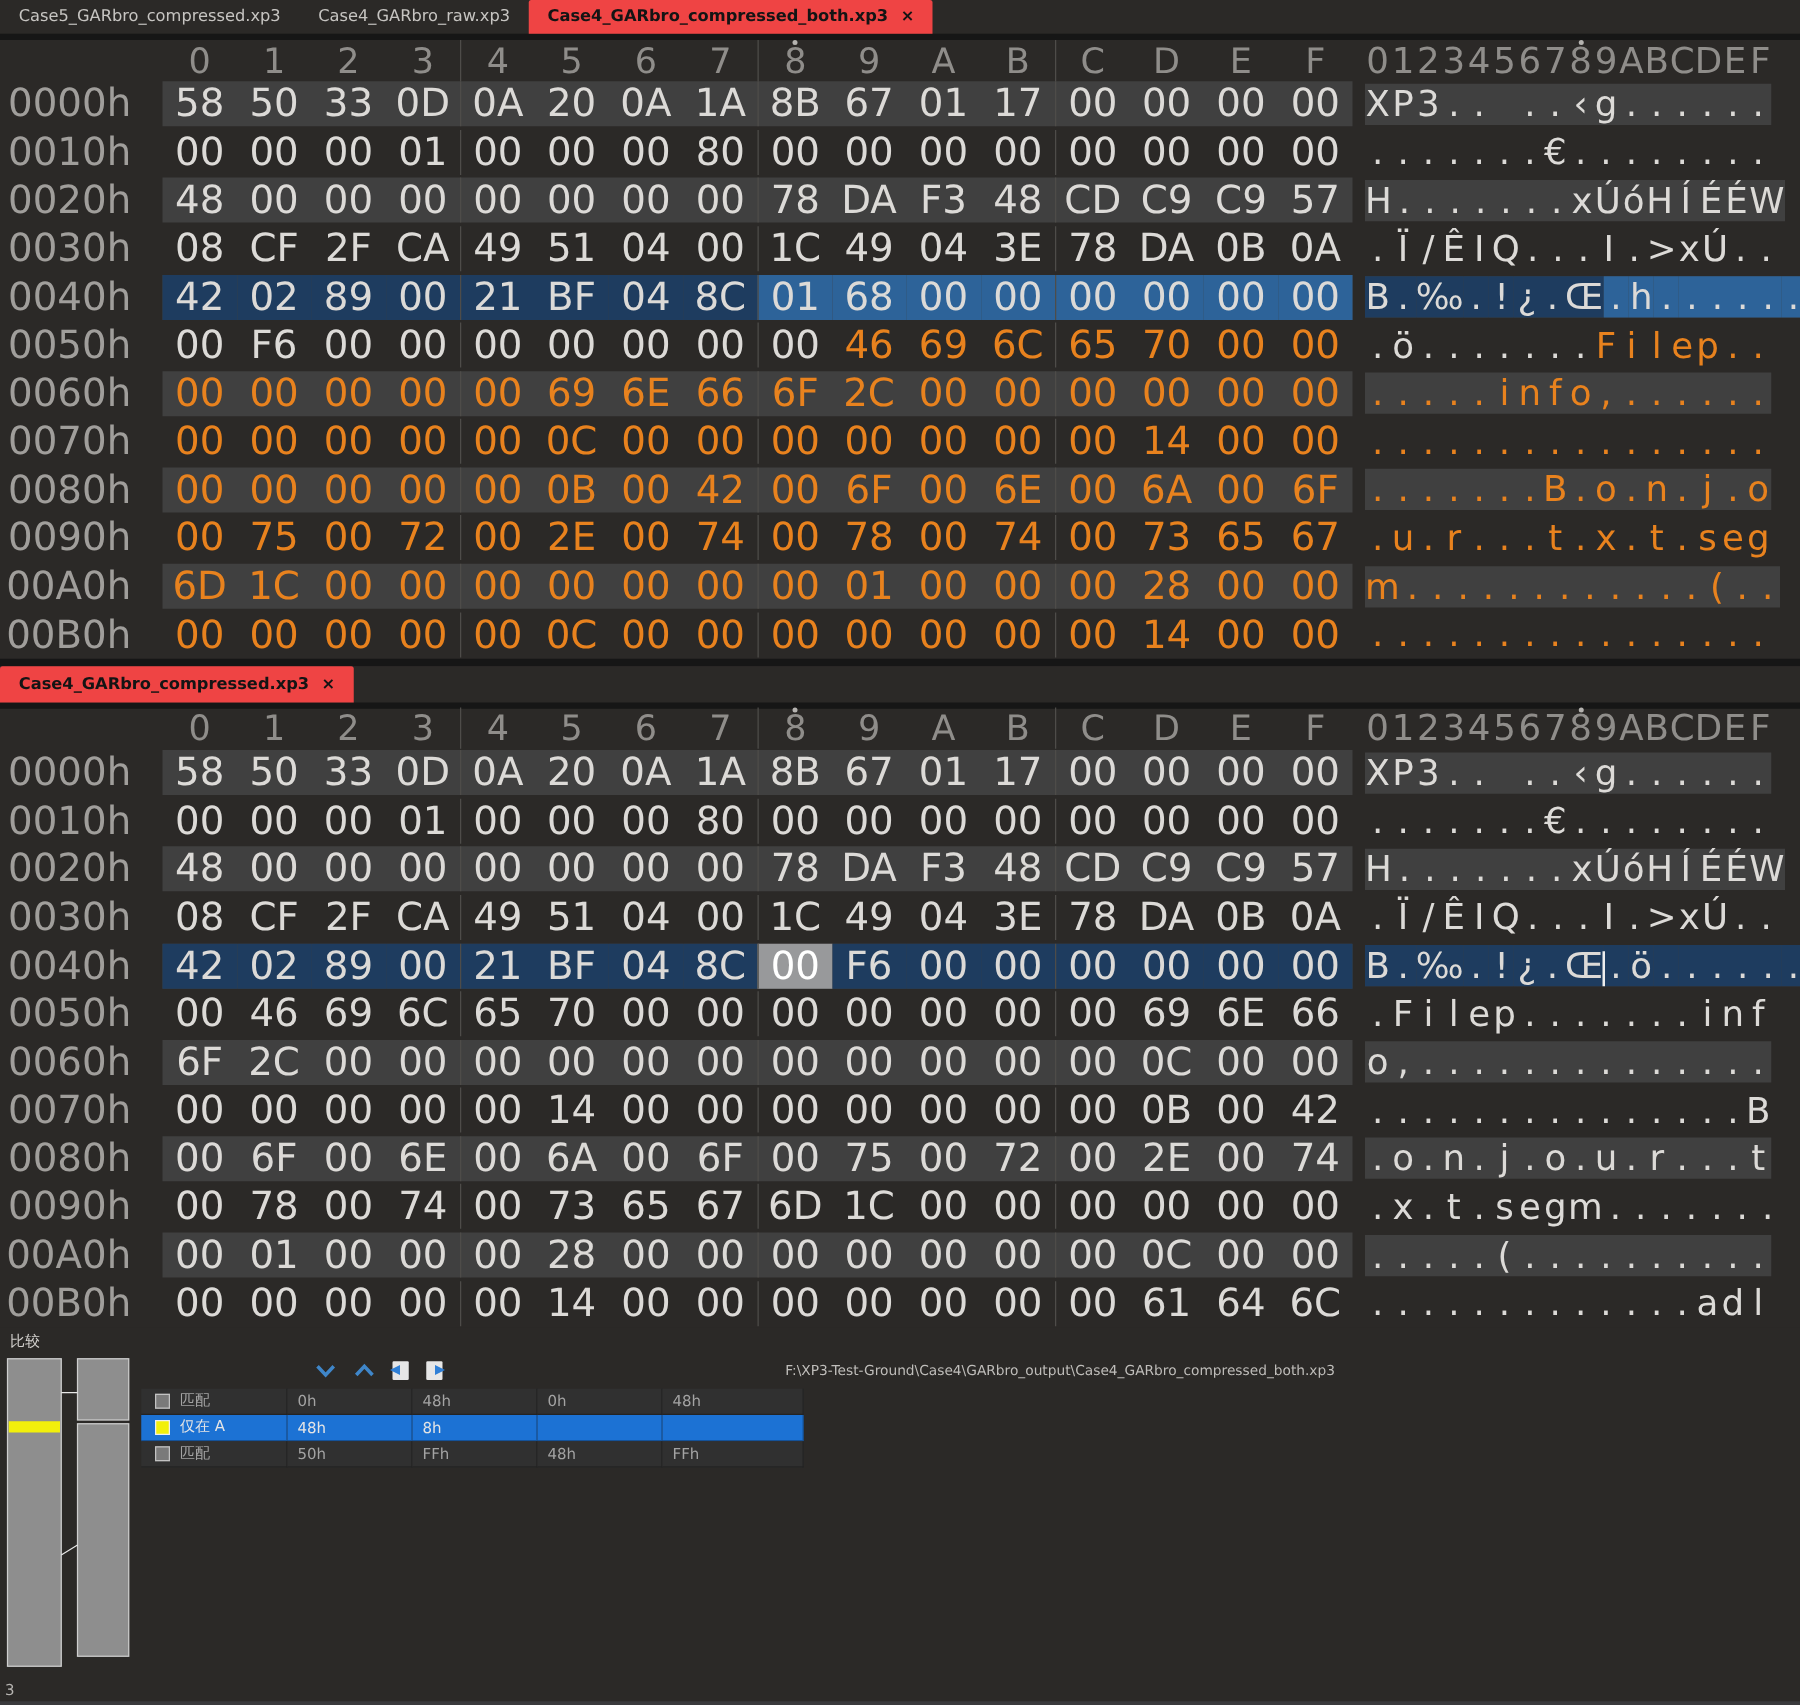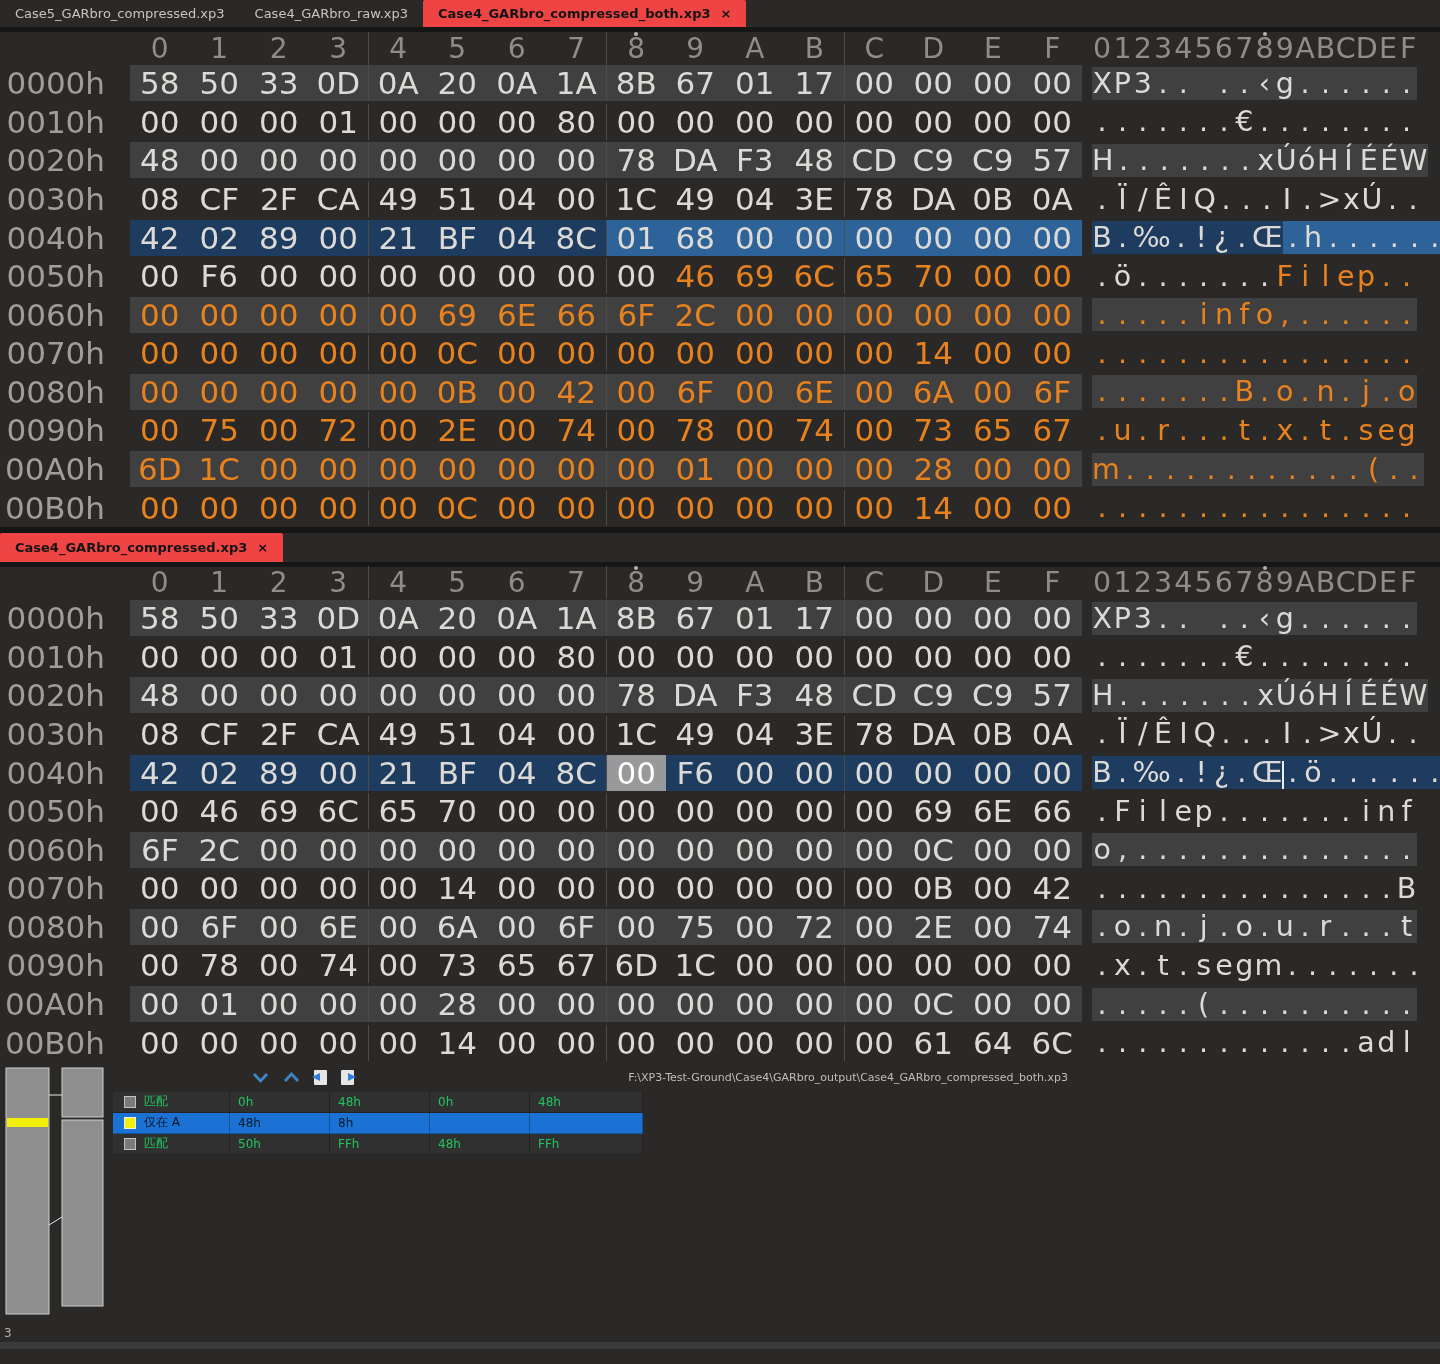--- a/index.html
+++ b/index.html
@@ -38,23 +38,23 @@
 #minimap{position:absolute;left:0;top:0}
 #cmptools{position:absolute;left:252px;top:8px;display:flex;gap:14px;align-items:center}
 .toolbtn{display:flex;align-items:center;justify-content:center}
 .pageicon{width:13px;height:15px;background:#e6e6e6;border-radius:1px;position:relative}
 .tri{position:absolute;top:3px;width:0;height:0;border-top:4.5px solid transparent;border-bottom:4.5px solid transparent}
 .tri.l{left:-2px;border-right:8px solid #2f7fd6}
 .tri.r{right:-2px;border-left:8px solid #2f7fd6}
 #cmppath{position:absolute;right:372px;top:9px;font-size:11px;color:#bfbdba}
 #cmptable{position:absolute;left:113px;top:30px;font-size:12px}
 .trow{display:flex}
-.tcell{border-right:1px solid #232323;border-bottom:1px solid #232323;display:flex;align-items:center;padding-left:8px;height:21px;background:#303030;color:#22c55e}
+.tcell{border-right:1px solid #232323;border-bottom:1px solid #232323;display:flex;align-items:center;padding-left:8px;height:21px;background:#303030;color:#a3a3a3}
 .thead .tcell{height:22px;background:#3b3b3b;justify-content:center;padding-left:0;font-weight:bold;color:#e9e7e4;position:relative}
-.sel .tcell{background:#1c72d4;color:#0f172a;border-color:rgba(0,0,0,.28)}
+.sel .tcell{background:#1c72d4;color:#e5e5e5;border-color:rgba(0,0,0,.28)}
 .w0{width:117px}.w1{width:100px}.w2{width:100px}.w3{width:100px}.w4{width:113px}
 .swatch{width:12px;height:12px;border:1px solid #c2c2c2;background:#7a7a7a;margin:0 8px 0 3px;flex:0 0 12px}
 .swatch.yellow{background:#f2ef0b;border-color:#eeeeee}
 .sort-caret{position:absolute;top:-3px;left:50%;margin-left:-4px;font-size:9px;color:#cccccc;font-weight:normal}
 #cmpcount{position:absolute;left:4px;bottom:9px;font-size:12px;color:#b5b3b0}
 #bottombar{position:absolute;left:0;bottom:0;width:100%;height:7px;background:#3a3a3c}
 </style>
 </head>
 <body>
 
@@ -1092,20 +1092,21 @@
         <div class="ach">.</div>
         <div class="ach">.</div>
         <div class="ach">a</div>
         <div class="ach">d</div>
         <div class="ach">l</div>
       </div>
     </div>
   </div>
 
 <div id="compare">
+  <div class="cmp-label">比较</div>
   <div id="cmpbody">
     <svg id="minimap" width="112" height="262">
       <rect x="6" y="6" width="43" height="246" fill="#8e8e8e" stroke="#cfcfcf"></rect>
       <rect x="62" y="6" width="41" height="49" fill="#8e8e8e" stroke="#cfcfcf"></rect>
       <rect x="62" y="58" width="41" height="186" fill="#8e8e8e" stroke="#cfcfcf"></rect>
       <rect x="7" y="56" width="41" height="9" fill="#f2ef0b"></rect>
       <line x1="49" y1="33" x2="62" y2="33" stroke="#e8e8e8" stroke-width="1"></line>
       <line x1="49" y1="163" x2="62" y2="155" stroke="#e8e8e8" stroke-width="1"></line>
     </svg>
     <div id="cmptools">

